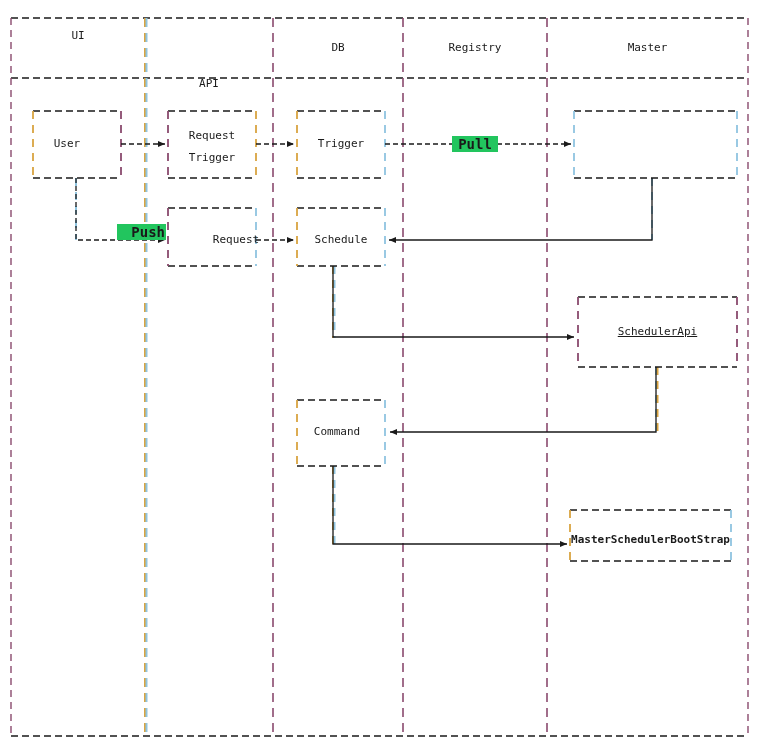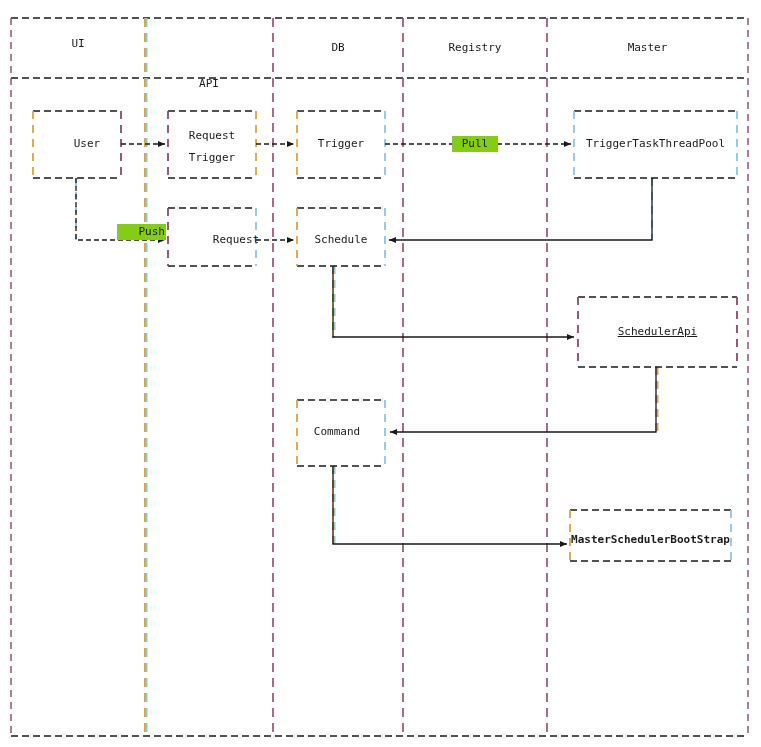--- a/index.html
+++ b/index.html
@@ -13,21 +13,21 @@
     position:absolute;
     font-family:"DejaVu Sans Mono","Liberation Mono",monospace;
     font-size:11px;
     color:#1a1a1a;
     white-space:nowrap;
     text-align:center;
     line-height:16px;
     letter-spacing:0px;
   }
   .hdr{font-size:11px;}
-  .arrowlbl{font-size:11px;background:#84cc16;padding:0 1px;}
+  .arrowlbl{font-size:14px;background:#22c55e;padding:0 1px;font-weight:bold;}
   .boxlabel{font-size:11px;}
 </style>
 </head>
 <body>
 
 <div id="canvas">
 
   <svg width="761" height="747">
     <defs>
       <marker id="ah" markerWidth="8" markerHeight="8" refX="7" refY="3" orient="auto" markerUnits="userSpaceOnUse">
@@ -161,34 +161,33 @@
       <path d="M333,266 L333,337 L574,337" fill="none" stroke="#1a1a1a" stroke-width="1.3" marker-end="url(#ah)"></path>
     </g>
     <g>
       <path d="M656,367 L656,432 L390,432" fill="none" stroke="#1a1a1a" stroke-width="1.3" marker-end="url(#ah)"></path>
     </g>
     <g>
       <path d="M333,466 L333,544 L567,544" fill="none" stroke="#1a1a1a" stroke-width="1.3" marker-end="url(#ah)"></path>
     </g>
   </svg>
 
-  <div class="lbl hdr" style="left:11px;top:36px;width:134px;">UI</div>
+  <div class="lbl hdr" style="left:11px;top:28px;width:134px;">UI</div>
   <div class="lbl hdr" style="left:145px;top:40px;width:128px;margin-top:36px;">API</div>
   <div class="lbl hdr" style="left:273px;top:40px;width:130px;">DB</div>
   <div class="lbl hdr" style="left:547px;top:40px;width:201px;">Master</div>
   <div class="lbl hdr" style="left:403px;top:40px;width:144px;">Registry</div>
 
-  <div class="lbl boxlabel" style="left:33px;top:136px;width:68px;margin-left:20px;">User</div>
+  <div class="lbl boxlabel" style="left:33px;top:136px;width:68px;">User</div>
 
   <div class="lbl boxlabel" style="left:168px;top:128px;width:88px;">Request</div>
   <div class="lbl boxlabel" style="left:168px;top:150px;width:88px;">Trigger</div>
 
   <div class="lbl boxlabel" style="left:297px;top:136px;width:88px;">Trigger</div>
 
-  <div class="lbl boxlabel" style="left:574px;top:136px;width:163px;">TriggerTaskThreadPool</div>
 
   <div class="lbl boxlabel" style="left:168px;top:232px;width:88px;margin-left:24px;">Request</div>
 
   <div class="lbl boxlabel" style="left:297px;top:232px;width:88px;">Schedule</div>
 
   <div class="lbl boxlabel" style="left:578px;top:324px;width:159px;text-decoration:underline;">SchedulerApi</div>
 
   <div class="lbl boxlabel" style="left:289px;top:424px;width:96px;">Command</div>
 
   <div class="lbl boxlabel" style="left:570px;top:532px;width:161px;font-weight:bold;">MasterSchedulerBootStrap</div>

